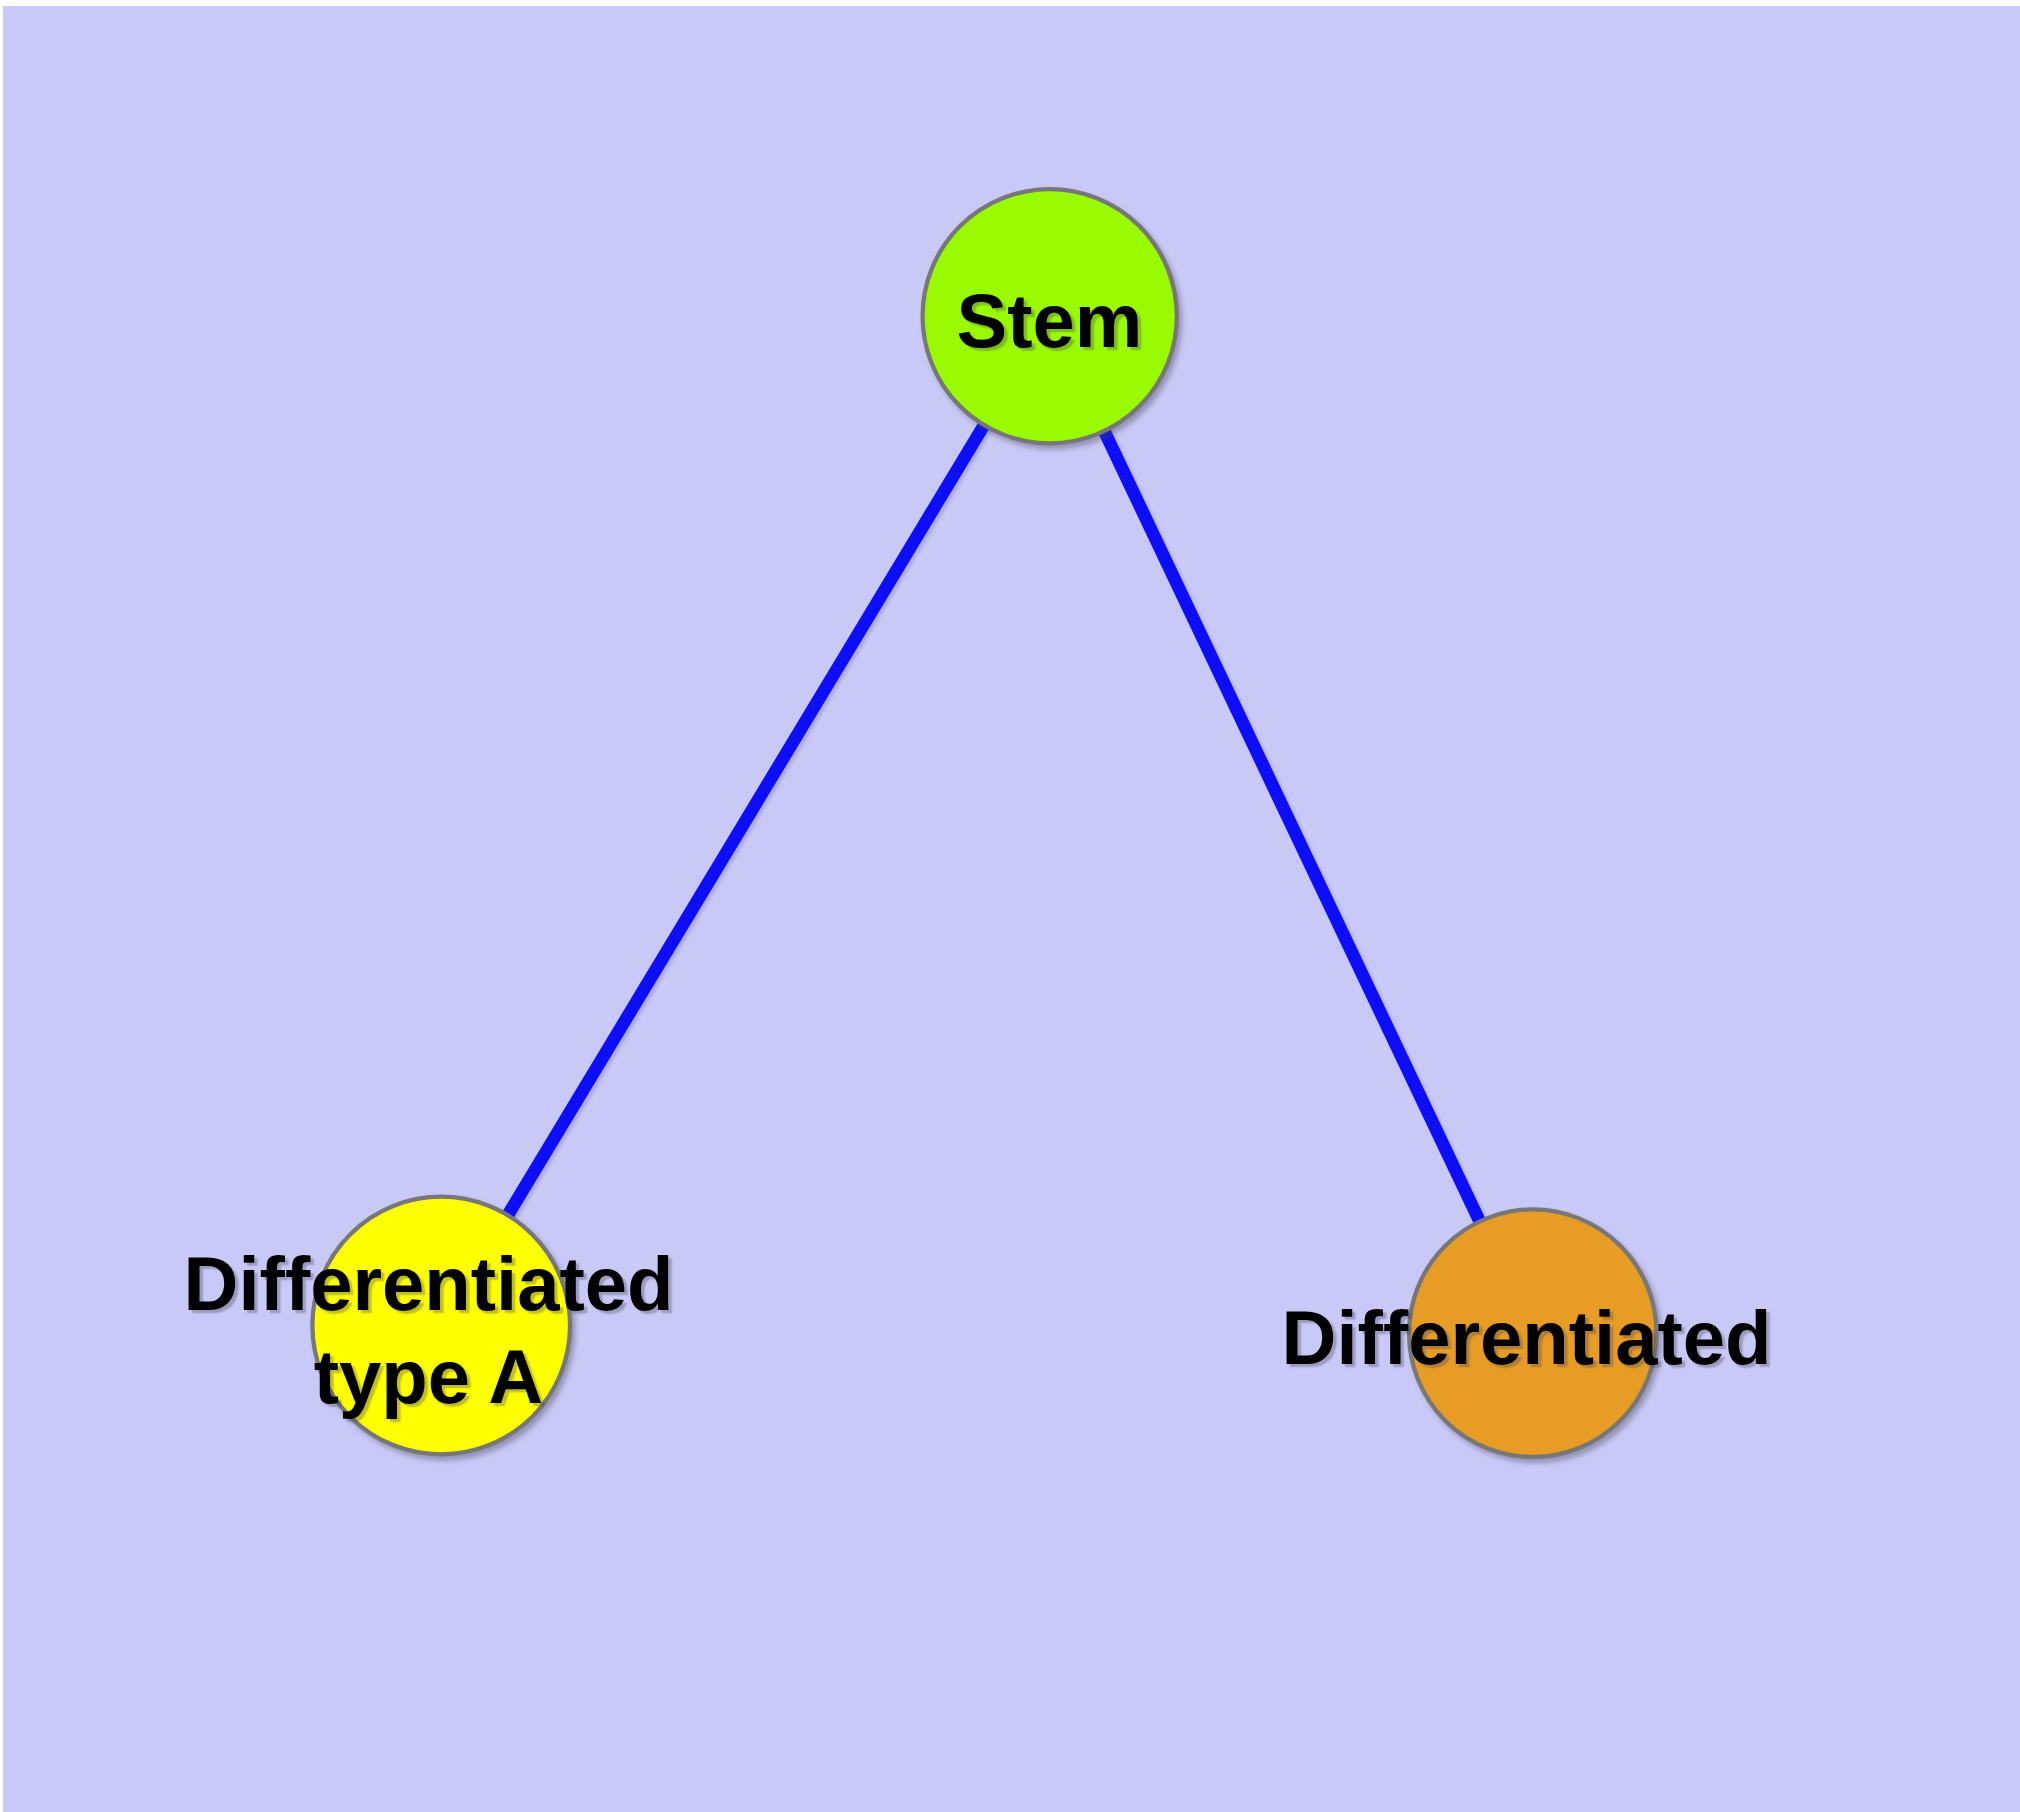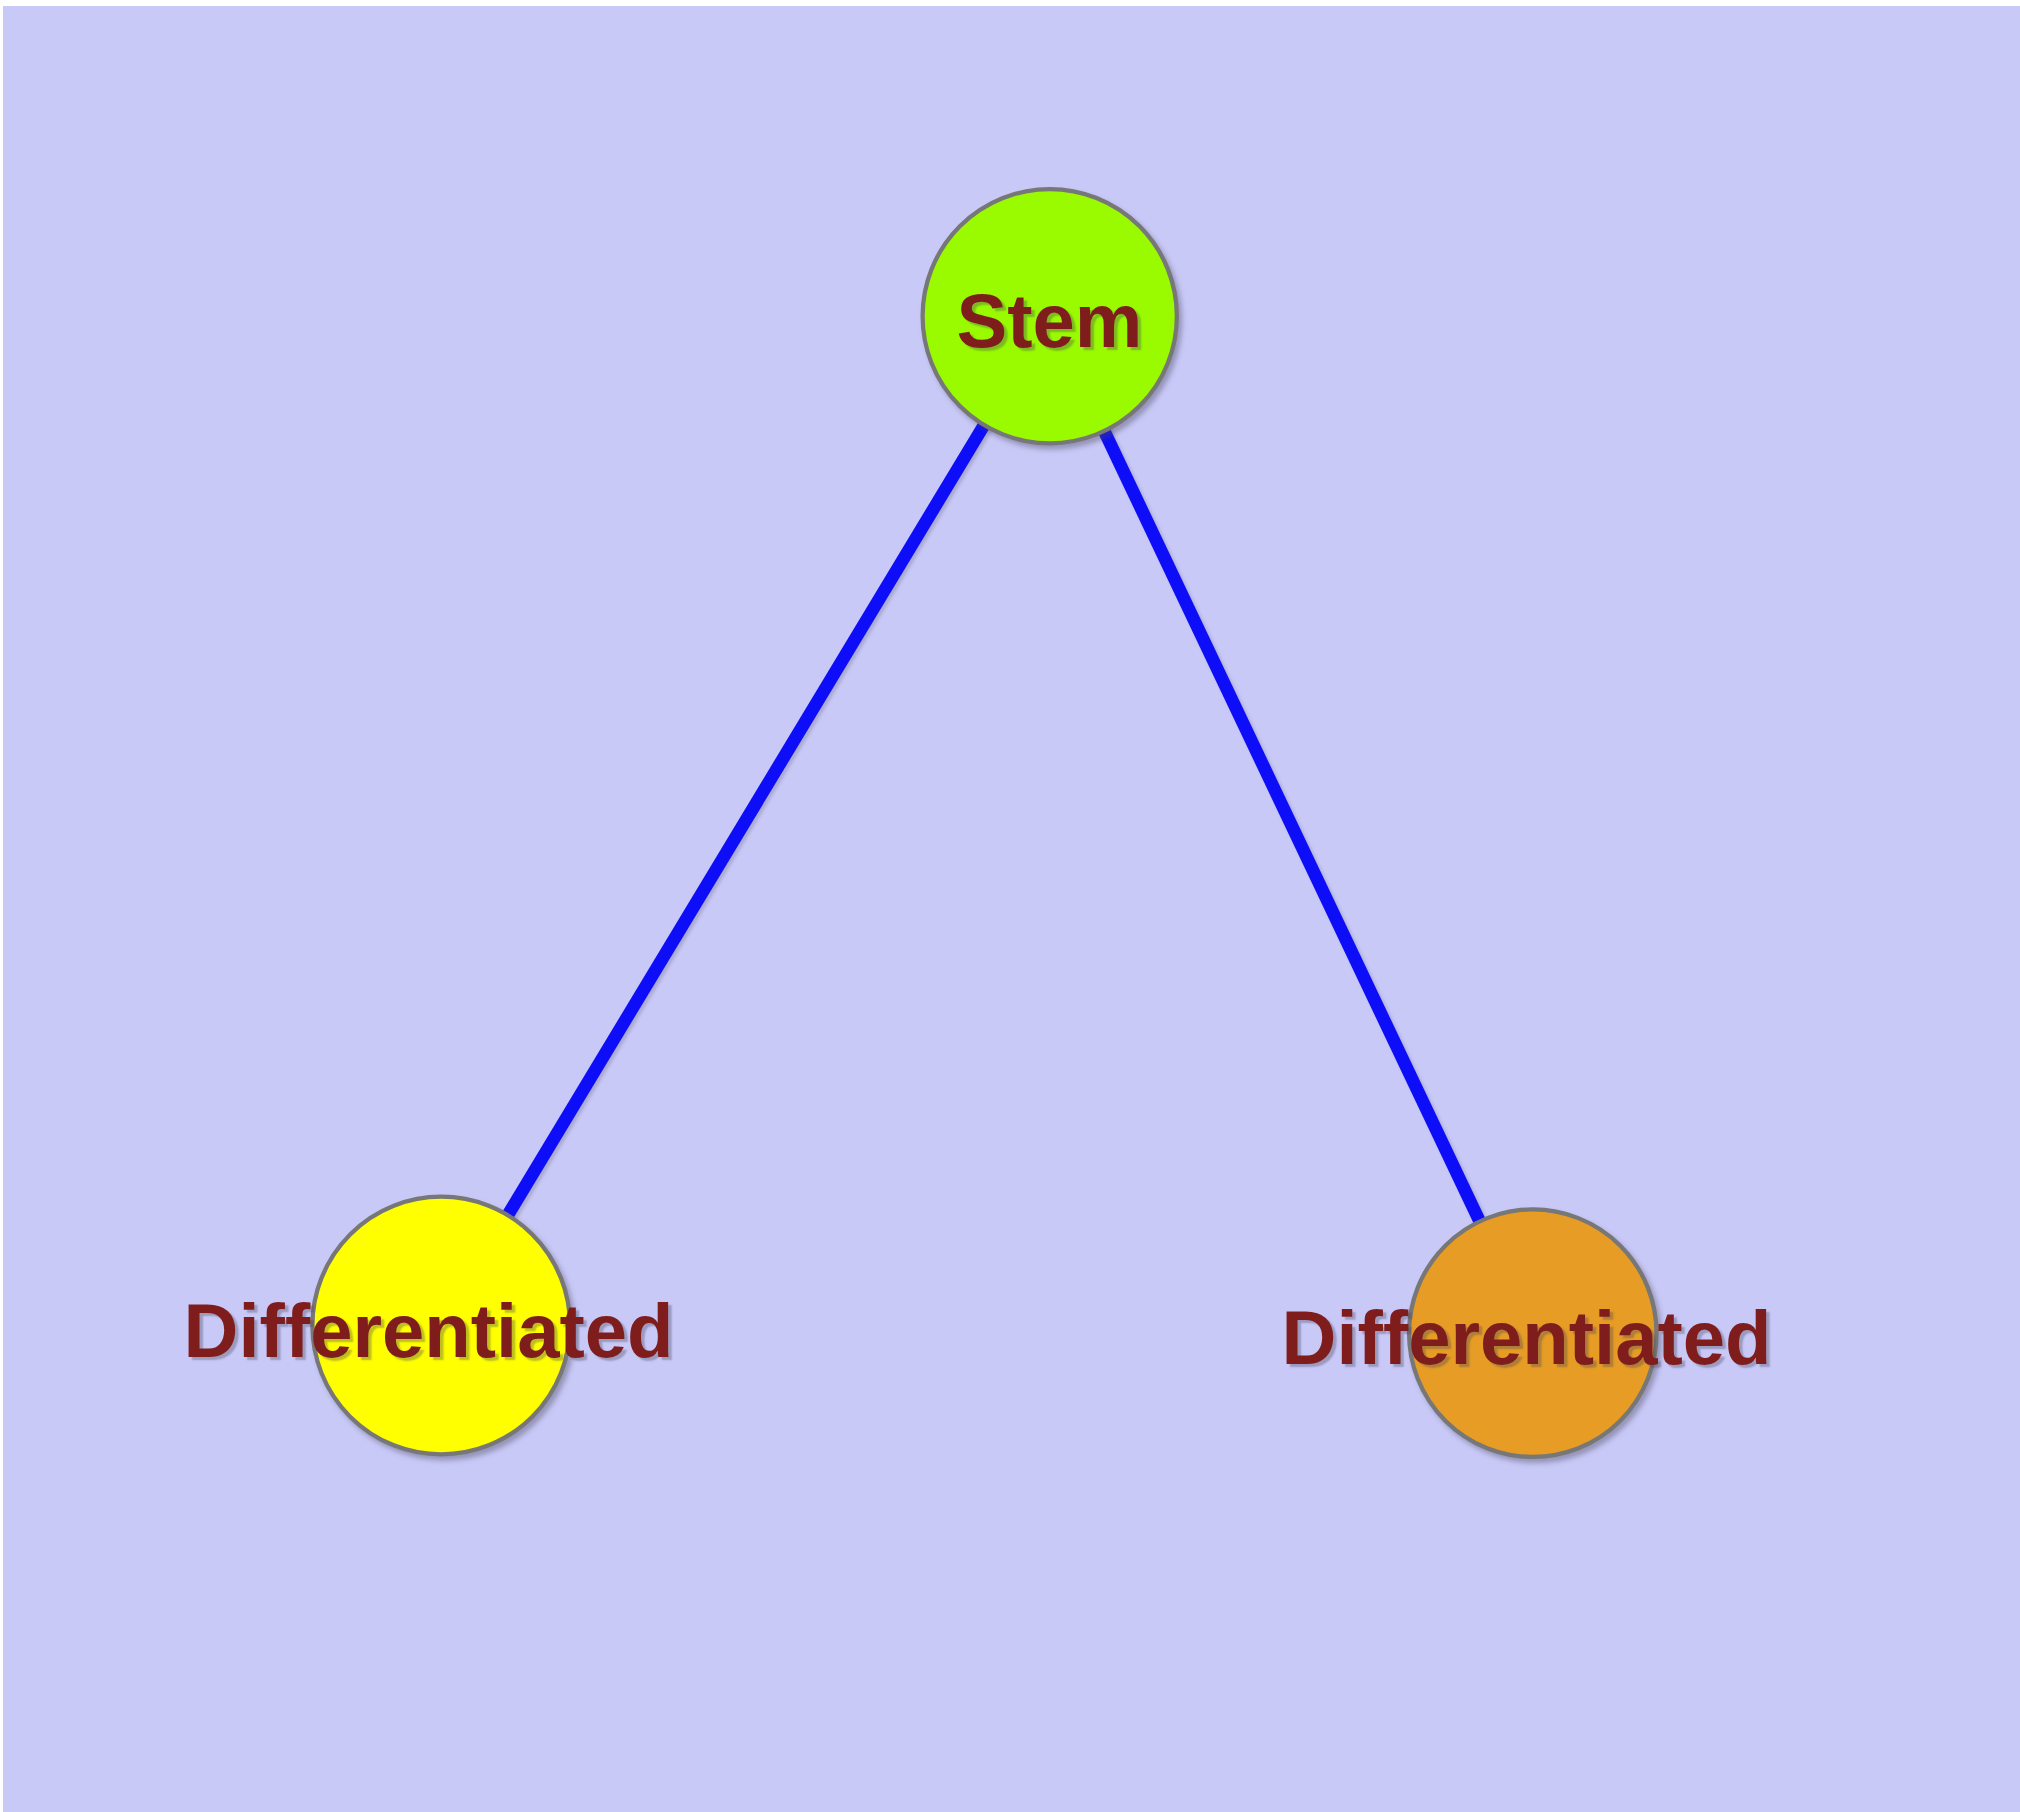--- a/index.html
+++ b/index.html
@@ -36,21 +36,21 @@
   svg.graph line {
     filter: drop-shadow(3px 3px 2px rgba(70,70,90,0.25));
   }
   svg.graph circle {
     filter: drop-shadow(4px 5px 3px rgba(70,70,90,0.40));
     cursor: pointer;
   }
   .node-label {
     position: absolute;
     transform: translate(-50%, -50%);
-    color: #7f1d1d;
+    color: #000000;
     font-weight: bold;
     font-size: 76px;
     line-height: 93px;
     text-align: center;
     white-space: nowrap;
     text-shadow: 3.4px 3.4px 1.7px rgba(70,70,90,0.35);
     pointer-events: none;
   }
 </style>
 </head>
@@ -66,20 +66,21 @@
 
       <circle cx="1235" cy="366" r="150" stroke-width="5" stroke="#777777" fill="#9afb00"></circle>
       <circle cx="517" cy="1557" r="152" stroke-width="5" stroke="#777777" fill="#ffff00"></circle>
       <circle cx="1805" cy="1566" r="146" stroke-width="5" stroke="#777777" fill="#e79c25"></circle>
     </svg>
 
     <div class="node-label" style="left:1047px; top:314px;">Stem</div>
 
     <div class="node-label" style="left:426px; top:1324px;">
       <div>Differentiated</div>
+      <div>type A</div>
     </div>
 
     <div class="node-label" style="left:1524px; top:1331px;">
       <div>Differentiated</div>
     </div>
 
   </div>
 </div>
 
 

